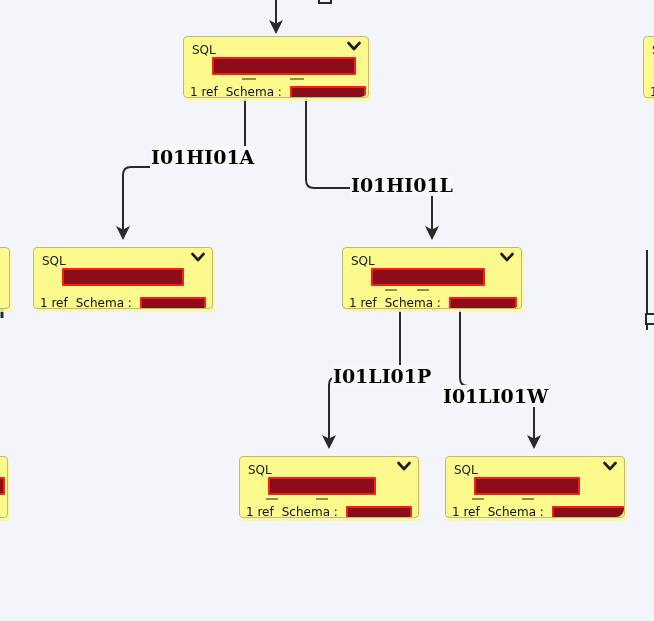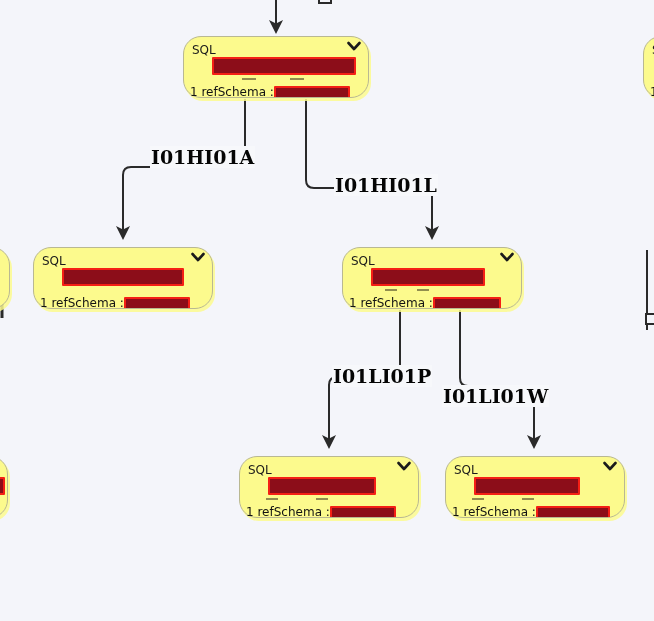--- a/index.html
+++ b/index.html
@@ -27,21 +27,21 @@
     width: 654px;
     height: 621px;
     overflow: visible;
   }
   
   .node {
     position: absolute;
     box-sizing: border-box;
     background: #fcfa8d;
     border: 1px solid #b9b892;
-    border-radius: 18px;
+    border-radius: 4px;
     box-shadow: 2px 3px 0 0 rgba(252,250,141,0.85),
                 0 0 0 1px rgba(255,255,255,0.0);
     padding: 0;
     z-index: 5;
   }
   .node-inner {
     position: relative;
     width: 100%;
     height: 100%;
     border-radius: 8px;
@@ -92,20 +92,21 @@
     background: #6d6a3a;
     opacity: 0.75;
   }
   .row-bottom {
     position: relative;
     height: 22px;
     padding: 0 6px;
     box-sizing: border-box;
     display: flex;
     align-items: center;
+    gap: 8px;
   }
   .ref-label, .schema-label {
     font-family: "DejaVu Sans", sans-serif;
     font-size: 12px;
     color: #121212;
     white-space: nowrap;
     line-height: 14px;
   }
   .schema-redaction {
     height: 13px;
@@ -299,19 +300,19 @@
       <div class="row-top"></div>
       <div class="title-bar-wrap">
         <span class="redaction title-redaction" style="width:36px;"></span>
       </div>
       <div class="row-bottom"></div>
     </div>
   </div>
 
   <div class="edge-label" style="left:150px; top:146px;">I01HI01A</div>
 
-  <div class="edge-label" style="left:334px; top:174px;">I01HI01L</div>
+  <div class="edge-label" style="left:350px; top:174px;">I01HI01L</div>
 
   <div class="edge-label" style="left:332px; top:365px;">I01LI01P</div>
 
   <div class="edge-label" style="left:442px; top:385px;">I01LI01W</div>
 
 </div>
 
 </body></html>

